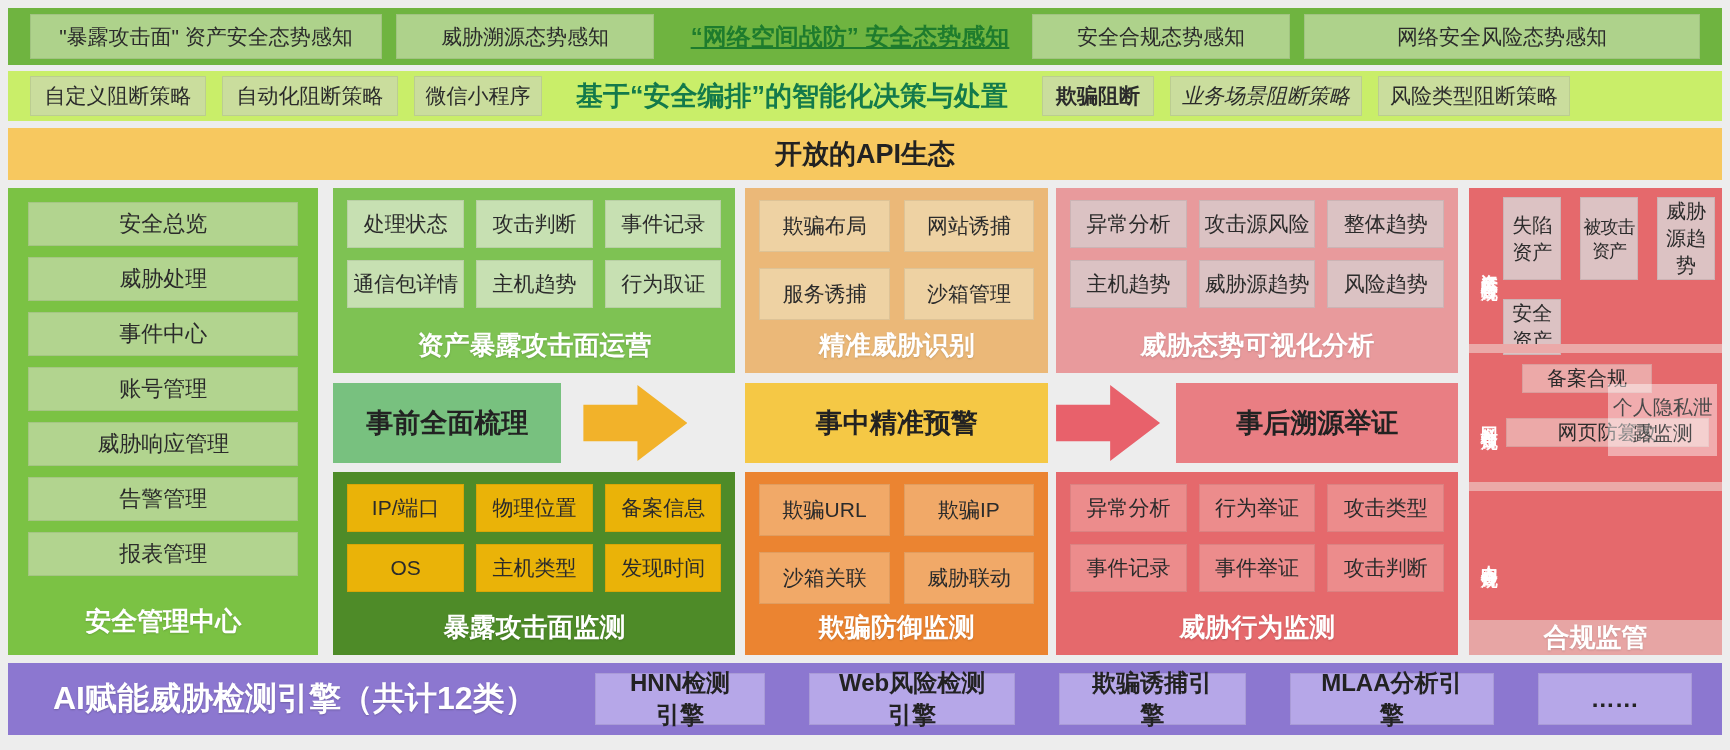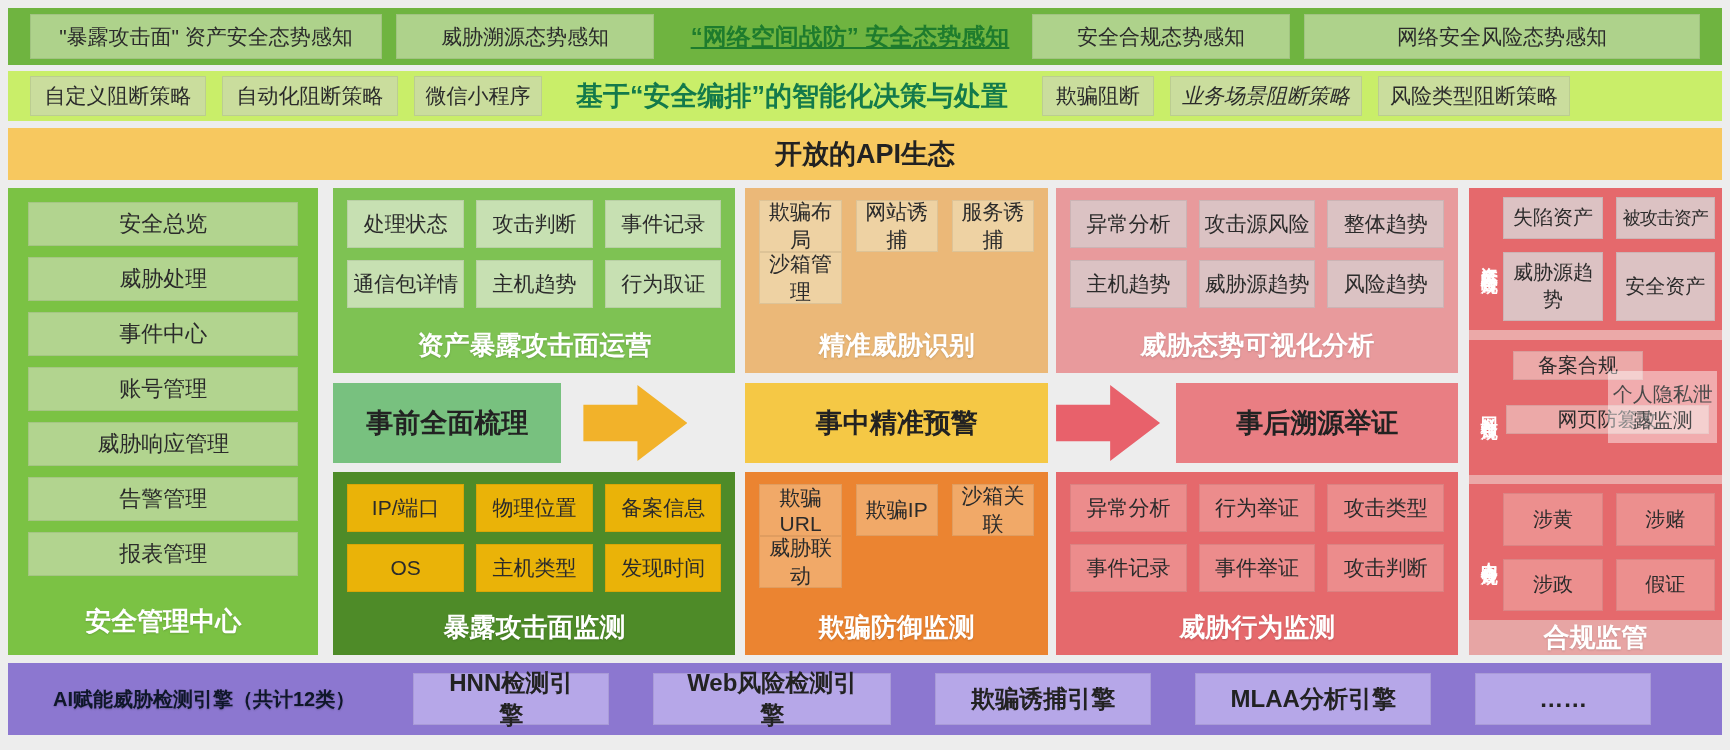--- a/index.html
+++ b/index.html
@@ -15,21 +15,21 @@
 
   
   .row1{height:57px;background:#6fb440;display:flex;align-items:center;padding:0 22px;margin-bottom:6px;}
   .row1 .chip{background:#aed28b;height:45px;margin-right:14px;}
   .r1a{width:352px;} .r1b{width:258px;} .r1c{width:258px;} .r1d{width:396px;margin-right:0 !important;}
   .row1-title{flex:1;text-align:center;font-size:24px;font-weight:700;color:#1e7c2d;white-space:nowrap;text-decoration:underline;}
 
   
   .row2{height:50px;background:#c9ee69;display:flex;align-items:center;padding:0 22px;margin-bottom:7px;}
   .row2 .chip{background:#cadd9d;height:40px;margin-right:16px;}
-  .r2a{width:176px;} .r2b{width:176px;} .r2c{width:128px;} .r2d{width:112px;} .r2e{width:192px;font-style:italic;} .r2f{width:192px;}
+  .r2a{width:176px;} .r2b{width:176px;} .r2c{width:128px;} .r2d{width:112px;font-weight:bold;} .r2e{width:192px;font-style:italic;} .r2f{width:192px;}
   .row2-title{width:468px;text-align:center;font-size:27px;font-weight:700;color:#137a4b;margin-right:16px;white-space:nowrap;}
 
   
   .apibar{height:52px;background:#f7c85f;display:flex;align-items:center;justify-content:center;
           font-size:27px;font-weight:700;color:#222;margin-bottom:8px;}
 
   
   .main{display:flex;height:467px;margin-bottom:8px;}
   .col{display:flex;flex-direction:column;}
   .col1{width:277px;margin-right:15px;background:#7bc244;padding:14px 20px 10px;}
@@ -38,21 +38,21 @@
   .col4{width:412px;margin-right:11px;}
   .col5{width:259px;}
 
   
   .col1 .chip{background:#b2d48f;height:44px;margin-bottom:11px;font-size:22px;}
   .col1 .btitle{margin-top:auto;padding-bottom:6px;}
 
   
   .block{display:flex;flex-direction:column;justify-content:space-between;padding:12px 14px 6px;}
   .grid3{display:grid;grid-template-columns:1fr 1fr 1fr;gap:12px;}
-  .grid2{display:grid;grid-template-columns:1fr 1fr 1fr;gap:0 14px;}
+  .grid2{display:grid;grid-template-columns:1fr 1fr;gap:16px 14px;}
   .block .chip{height:48px;}
   .block .btitle{padding:6px 0 4px;}
 
   .c2top{height:185px;background:#7ec253;}
   .c2top .chip{background:#c7e0b2;}
   .c2bot{height:183px;background:#4e8b28;}
   .c2bot .chip{background:#eab308;}
   .c3top{height:185px;background:#ebb878;}
   .c3top .chip{background:#eed2a3;height:52px;}
   .c3bot{height:183px;background:#eb8431;}
@@ -73,40 +73,40 @@
     clip-path:polygon(0 26%,52% 26%,52% 0,100% 50%,52% 100%,52% 74%,0 74%);}
   .arrow-red{background:#e8616b;margin-right:16px;
     clip-path:polygon(0 26%,52% 26%,52% 0,100% 50%,52% 100%,52% 74%,0 74%);}
 
   
   .col5{background:#e5696c;}
   .c-sec{display:flex;padding:9px 7px;}
   .v-label{width:26px;flex:none;display:flex;align-items:center;justify-content:center;
            writing-mode:vertical-rl;text-orientation:upright;color:#fff;font-weight:700;
            font-size:17px;letter-spacing:2px;line-height:1;}
-  .c-grid{flex:1;display:grid;grid-template-columns:1fr 1fr;gap:13px;margin-left:1px;}
+  .c-grid{flex:1;display:grid;grid-template-columns:1fr 1fr 1fr;gap:19px;margin-left:1px;}
   .c-sec .chip{height:auto;font-size:20px;}
   .s1{height:138px;}
   .s1 .chip{background:#dcc2c3;}
   .chip.tiny{font-size:18px;letter-spacing:-1px;}
   .c-div{height:11px;background:#eba9a8;}
   .s2{height:130px;position:relative;}
   .web-wrap{flex:1;position:relative;margin-left:4px;}
-  .w1{position:absolute;left:7px;top:2px;width:62%;height:44px;background:#eca9a8;}
+  .w1{position:absolute;left:16px;top:2px;width:62%;height:44px;background:#eca9a8;}
   .w2{position:absolute;left:0;top:56px;width:97%;height:52px;background:#eca9a8;}
   .overlay{position:absolute;right:-2px;top:22px;width:52%;height:72px;
            background:rgba(255,255,255,0.45);display:flex;align-items:center;justify-content:center;
            text-align:center;font-size:20px;color:#4a4a4a;line-height:1.3;padding:0 4px;box-sizing:border-box;}
   .s3{height:131px;}
   .s3 .chip{background:#ec8f8e;}
   .c-title{flex:1;background:#e7a5a4;display:flex;align-items:center;justify-content:center;}
 
   
   .enginebar{height:72px;background:#8c77d0;display:flex;align-items:center;padding:0 30px 0 45px;}
-  .engine-title{color:#0f172a;font-weight:700;font-size:20px;margin-right:58px;white-space:nowrap;
+  .engine-title{color:#ffffff;font-weight:700;font-size:32px;margin-right:58px;white-space:nowrap;
                 text-shadow:0 1px 2px rgba(0,0,0,0.2);text-align:center;}
   .enginebar .chip{background:#b6a7e8;height:52px;font-size:24px;font-weight:700;color:#222;margin-right:44px;padding:0 26px;}
   .e1{width:196px;} .e2{width:238px;} .e3{width:216px;} .e4{width:236px;} .e5{width:176px;margin-right:0 !important;}
 </style>
 </head>
 <body>
 
 <div class="canvas">
 
   <div class="bar row1">
@@ -239,26 +239,20 @@
         <div class="v-label">网站合规</div>
         <div class="web-wrap">
           <div class="chip w1">备案合规</div>
           <div class="chip w2">网页防篡改</div>
           <div class="overlay">个人隐私泄露监测</div>
         </div>
       </div>
       <div class="c-div"></div>
       <div class="c-sec s3">
         <div class="v-label">内容合规</div>
-        <div class="c-grid">
-          <div class="chip">涉黄</div>
-          <div class="chip">涉赌</div>
-          <div class="chip">涉政</div>
-          <div class="chip">假证</div>
-        </div>
       </div>
       <div class="c-title">
         <div class="btitle">合规监管</div>
       </div>
     </div>
 
   </div>
 
   <div class="enginebar">
     <div class="engine-title">AI赋能威胁检测引擎（共计12类）</div>

